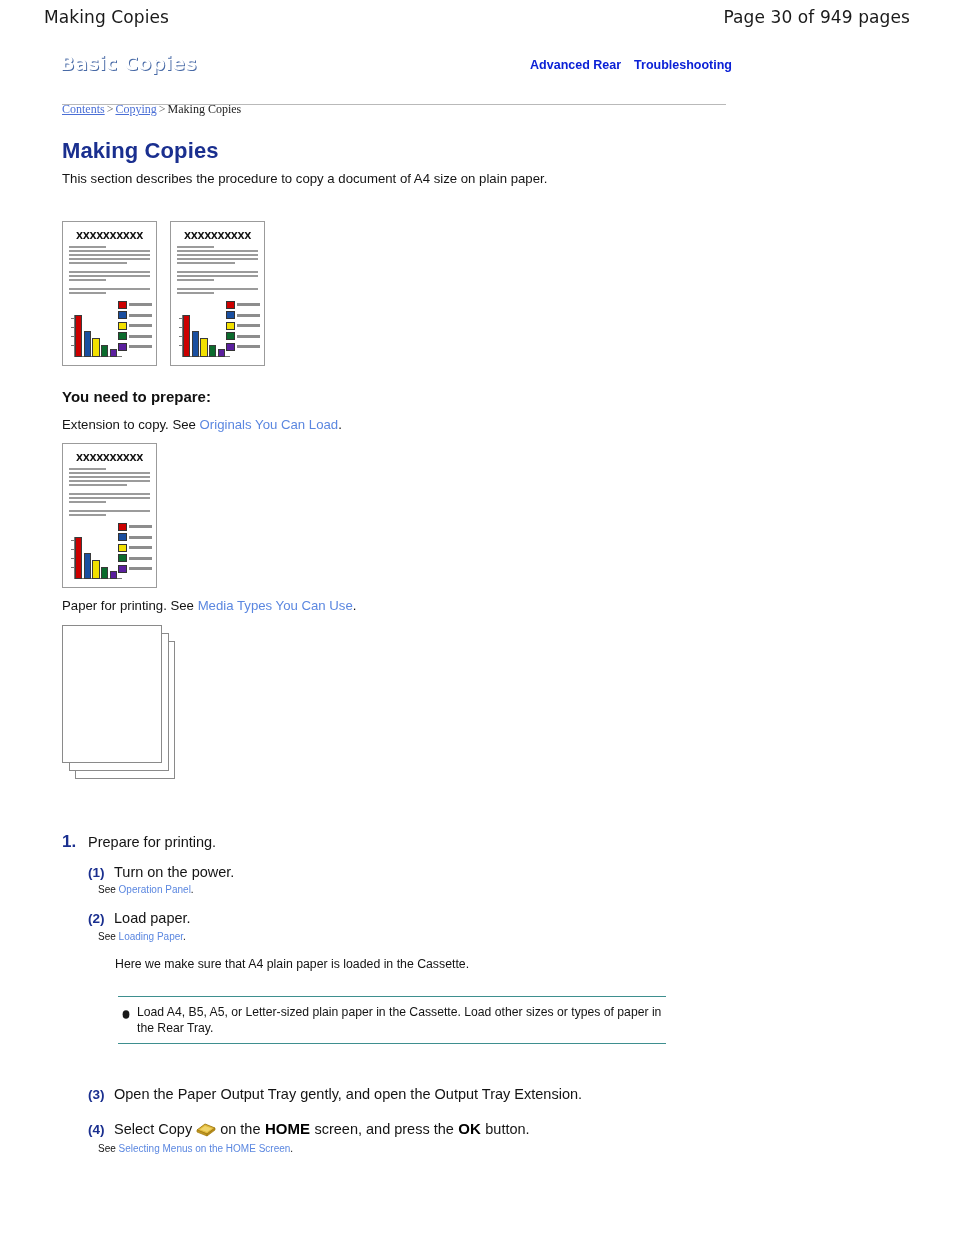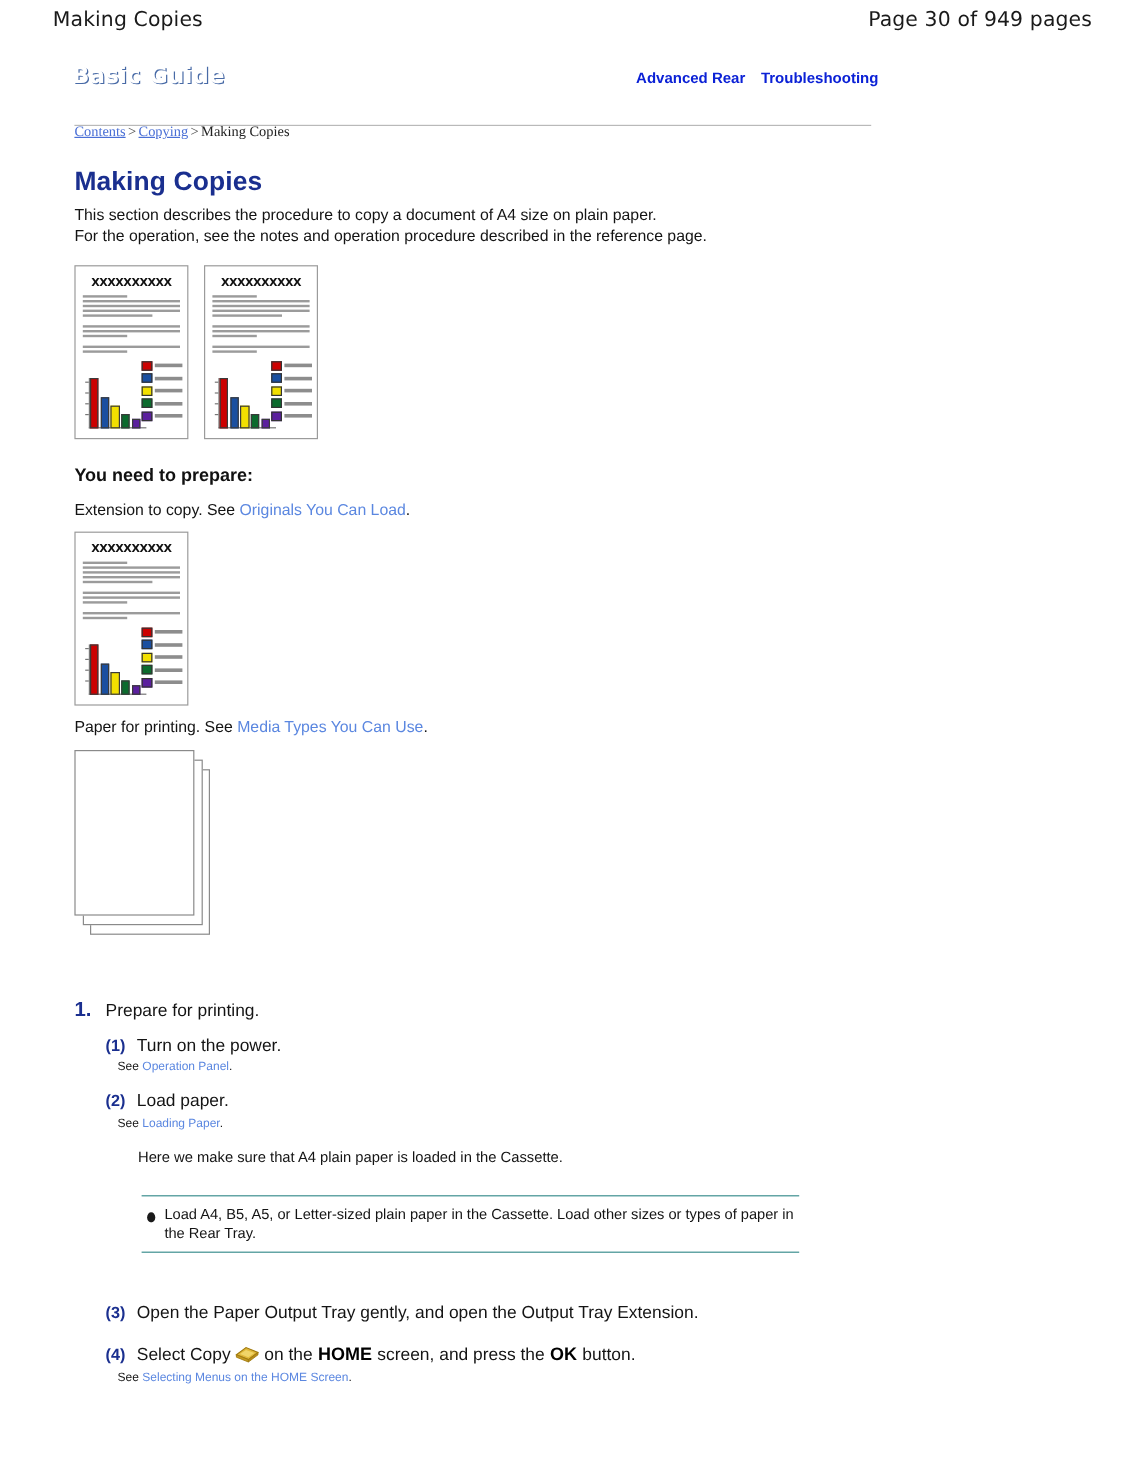--- a/index.html
+++ b/index.html
@@ -362,39 +362,38 @@
 </head>
 <body>
 
 <div class="page-header">
   <div class="page-header-title">Making Copies</div>
   <div class="page-header-pageinfo">Page 30 of 949 pages</div>
 </div>
 
 <div class="guide-banner">
   <div class="guide-banner-inner">
-    <div class="basic-guide-label">Basic Guide</div>
+    <div class="basic-guide-label">Basic Copies</div>
     <div class="banner-links">
       <span class="link-marker"></span>
       <a class="banner-link" href="#">Advanced Rear</a>
       <span class="link-marker"></span>
       <a class="banner-link" href="#">Troubleshooting</a>
     </div>
   </div>
 </div>
 
 <div class="breadcrumb">
   <a href="#">Contents</a><span class="sep">&gt;</span><a href="#">Copying</a><span class="sep">&gt;</span><span class="current">Making Copies</span>
 </div>
 <div class="breadcrumb-rule"></div>
 
 <div class="doc-title">Making Copies</div>
 <div class="intro">
   <div>This section describes the procedure to copy a document of A4 size on plain paper.</div>
-  <div>For the operation, see the notes and operation procedure described in the reference page.</div>
 </div>
 
 <div class="thumb-row">
 
   <div class="doc-thumb">
     <div class="xline">XXXXXXXXXX</div>
     <div class="tx short"></div>
       <div class="tx full"></div>
       <div class="tx full"></div>
     <div class="tx full"></div>

